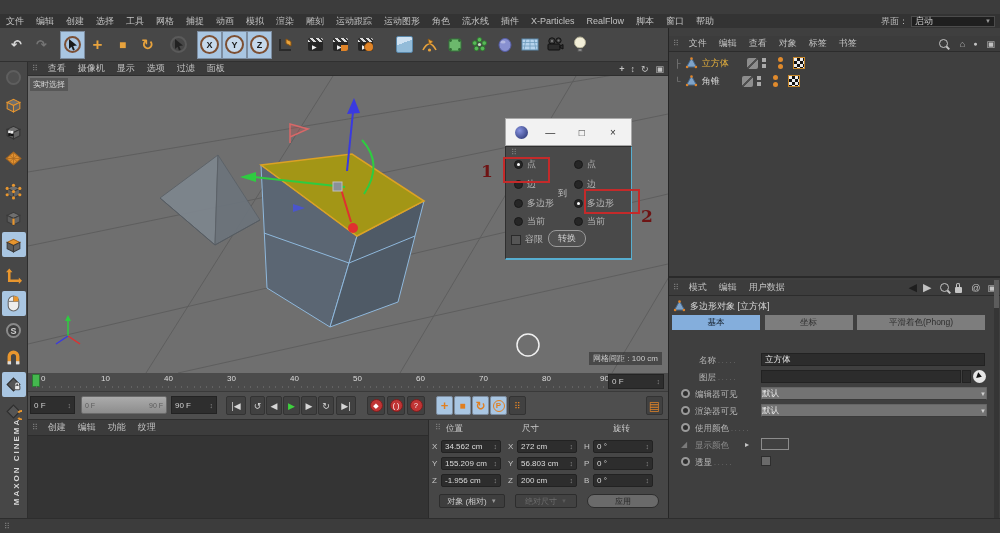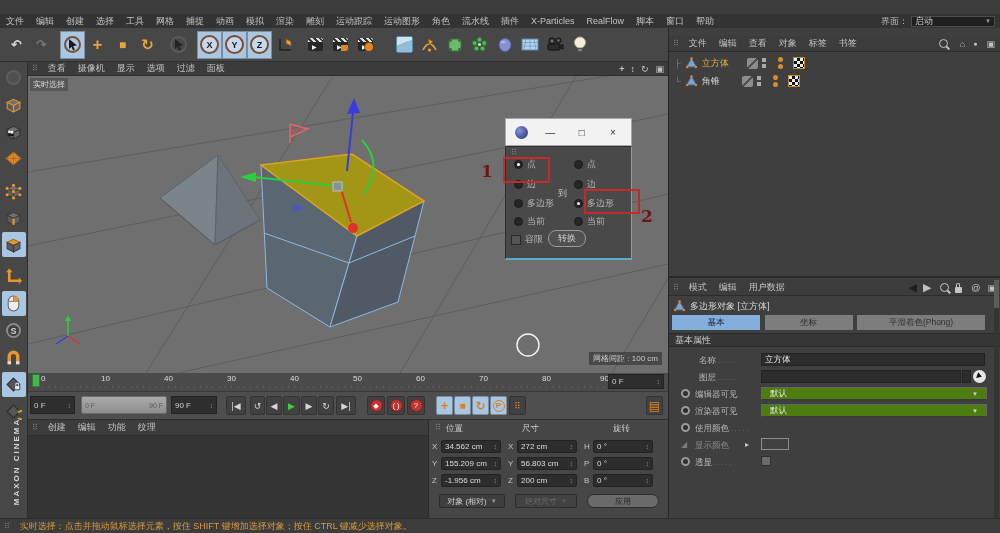--- a/index.html
+++ b/index.html
@@ -81,21 +81,21 @@
 .dotcol i{width:4px;height:4px;background:#aaa;display:block}
 .odotcol{display:flex;flex-direction:column;gap:2px}
 .odotcol i{width:5px;height:5px;border-radius:50%;background:#e08a2c;display:block}
 .checker{width:12px;height:12px;border:1px solid #c8882a;background-image:linear-gradient(45deg,#111 25%,transparent 25%,transparent 75%,#111 75%),linear-gradient(45deg,#111 25%,#eee 25%,#eee 75%,#111 75%);background-size:6px 6px;background-position:0 0,3px 3px;box-sizing:border-box}
 .tab{height:15px;display:inline-flex;align-items:center;justify-content:center;margin-right:2px;font-size:8.5px;box-sizing:border-box}
 .tab.active{background:#84aedc;color:#15202c}
 .tab.inactive{background:#7d7d7d;color:#2e2e2e}
 .amlab{color:#b8b8b8;font-size:8.5px}
 .dots::after{content:" . . . . .";color:#7a7a7a;font-size:7px}
 .afield{position:absolute;height:13px;background:#2c2c2c;border:1px solid #222;box-sizing:border-box;display:flex;align-items:center;padding:0 3px;color:#e6e6e6;font-size:8.5px}
-.add{position:absolute;height:13px;background:#4d7c0f;border:1px solid #666;border-bottom-color:#3a3a3a;box-sizing:border-box;display:flex;align-items:center;padding:0 8px;color:#e8e8e8;font-size:8.5px;border-radius:1px}
+.add{position:absolute;height:13px;background:#737373;border:1px solid #666;border-bottom-color:#3a3a3a;box-sizing:border-box;display:flex;align-items:center;padding:0 0;color:#e8e8e8;font-size:8.5px;border-radius:1px}
 .ring{width:9px;height:9px;border-radius:50%;border:2px solid #9a9a9a;background:#2e2e2e;box-sizing:border-box}
 .navcirc{width:13px;height:13px;border-radius:50%;background:#e6e6e6;position:relative}
 .navcirc::after{content:"";position:absolute;left:4px;top:3px;border-left:5px solid #111;border-top:3px solid transparent;border-bottom:3px solid transparent;transform:rotate(20deg)}
 .mag{width:7px;height:7px;border:1.5px solid #c4c4c4;border-radius:50%;position:relative;display:inline-block}
 .mag::after{content:"";position:absolute;width:4px;height:1.5px;background:#c4c4c4;transform:rotate(45deg);right:-3px;bottom:-1px}
 .lock{width:7px;height:6px;background:#c4c4c4;border-radius:1px;position:relative;display:inline-block;margin-top:4px}
 .lock::before{content:"";position:absolute;top:-4px;left:1px;width:4px;height:4px;border:1.5px solid #c4c4c4;border-bottom:none;border-radius:3px 3px 0 0;box-sizing:border-box}
 .scroll{position:absolute;right:1px;width:5px;background:#353535}
 .thumb{width:5px;height:28px;background:#5c5c5c}
 
@@ -699,23 +699,20 @@
       </svg>
       <span style="color:#d6d6d6">多边形对象 [立方体]</span>
     </div>
 
     <div class="rp-sec" style="top:287px;left:3px">
       <span class="tab active" style="width:88px">基本</span>
       <span class="tab inactive" style="width:88px">坐标</span>
       <span class="tab inactive" style="width:128px">平滑着色(Phong)</span>
     </div>
 
-    <div class="rp-sec" style="top:305px;height:14px;background:#363636;border-top:1px solid #2c2c2c;border-bottom:1px solid #2c2c2c;display:flex;align-items:center;padding-left:6px;box-sizing:border-box;color:#cccccc">
-      <span>基本属性</span>
-    </div>
 
     <span class="amlab dots" style="position:absolute;left:30px;top:327px">名称</span>
     <span class="afield" style="left:92px;top:325px;width:224px">
         <span>立方体</span>
       </span>
 
     <span class="amlab dots" style="position:absolute;left:30px;top:344px">图层</span>
     <span class="afield" style="left:92px;top:342px;width:200px"></span>
     <span class="afield" style="left:293px;top:342px;width:9px;padding:0"></span>
     <span class="navcirc" style="position:absolute;left:304px;top:342px"></span>
@@ -746,16 +743,15 @@
     <span class="amlab dots" style="position:absolute;left:26px;top:429px">透显</span>
     <span style="position:absolute;left:92px;top:428px;width:10px;height:10px;background:#6a6a6a;border:1px solid #2e2e2e;box-sizing:border-box"></span>
 
     <div class="scroll" style="top:252px;height:238px">
         <div class="thumb"></div>
       </div>
   </div>
 
   <div class="statusbar abs">
     <span class="grip">⠿</span>
-    <span class="statustext">实时选择：点击并拖动鼠标选择元素，按住 SHIFT 键增加选择对象；按住 CTRL 键减少选择对象。</span>
   </div>
 
 </div>
 
 </body></html>

